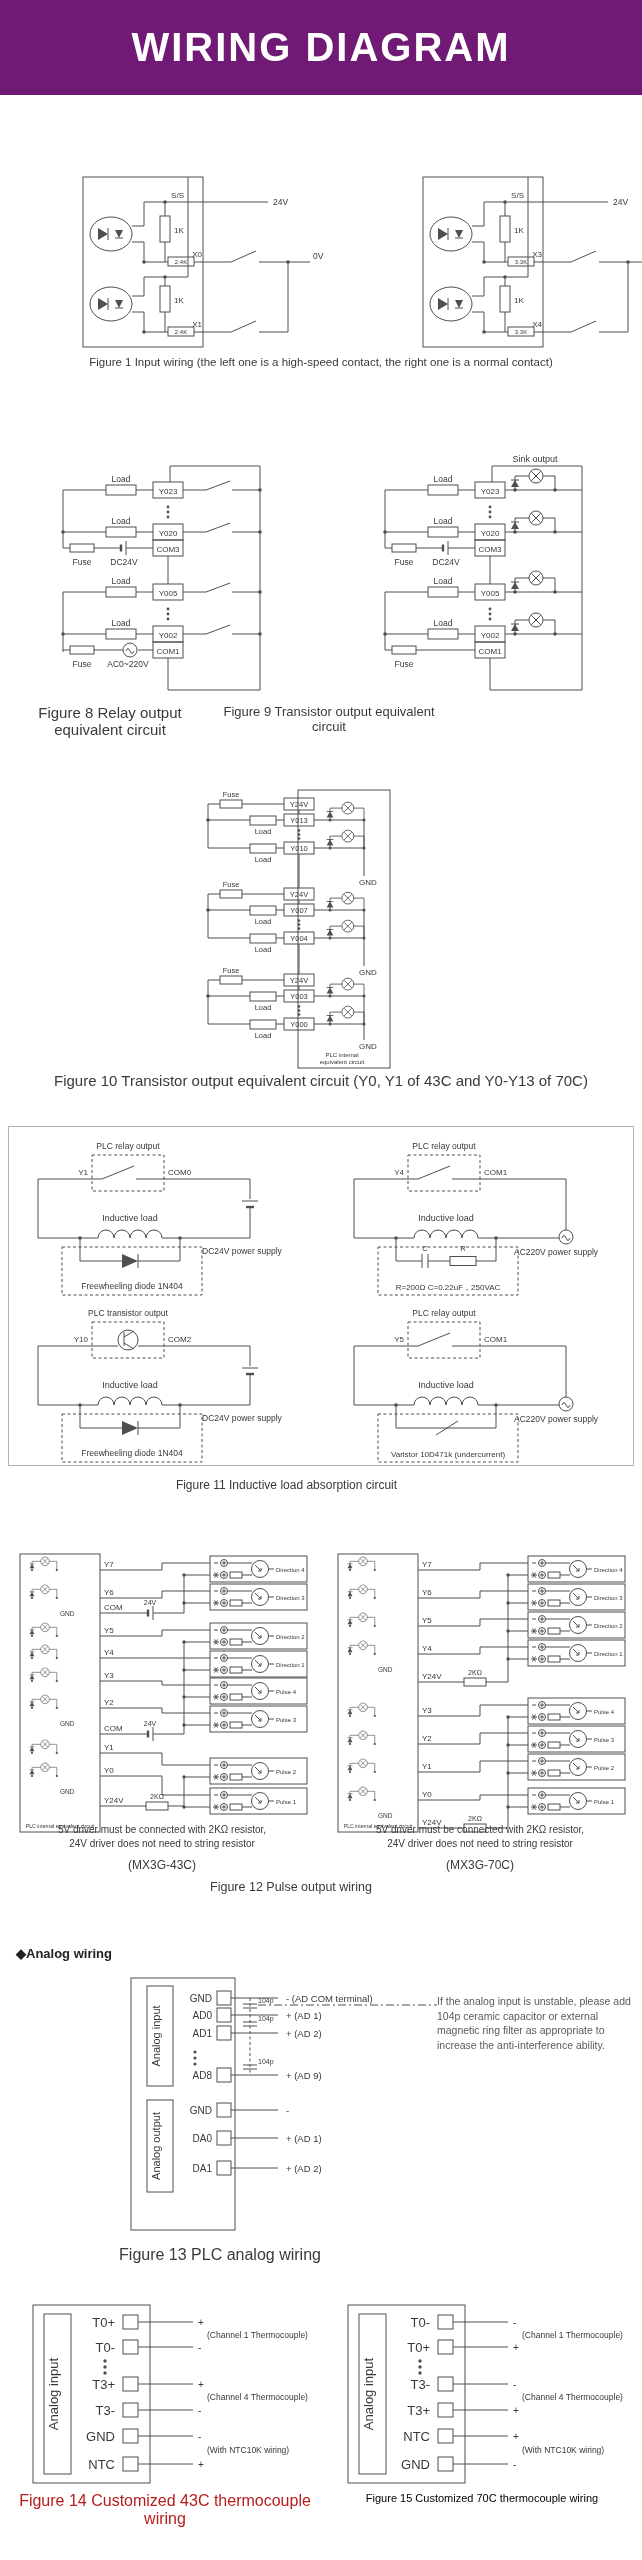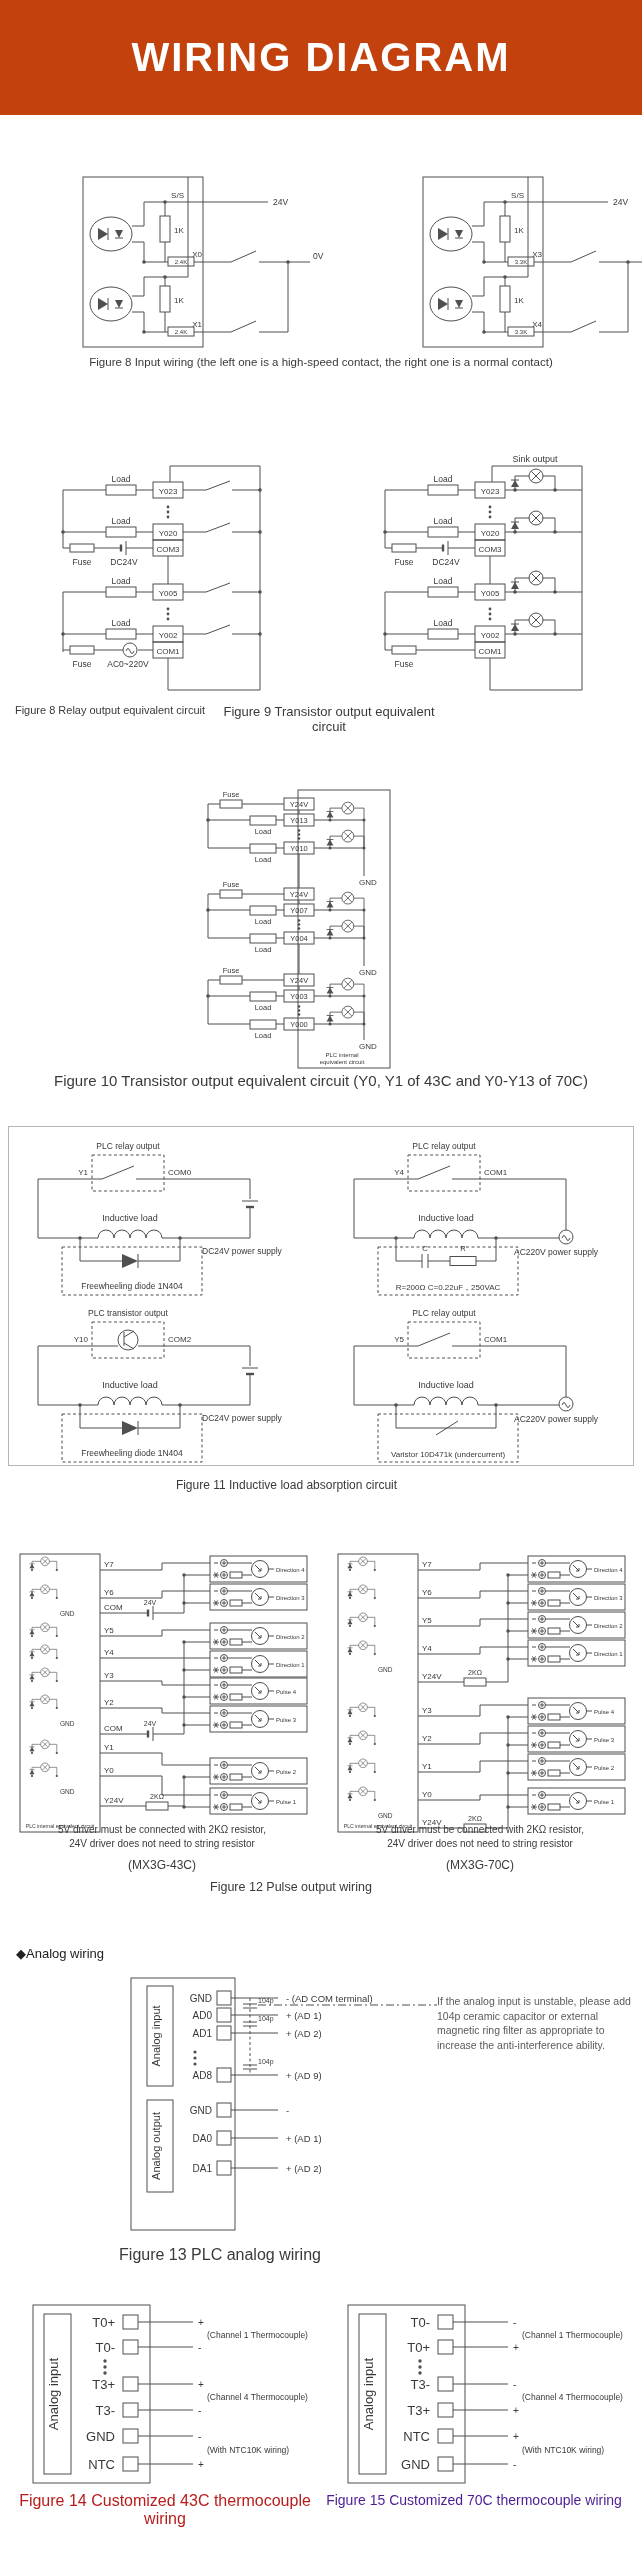--- a/index.html
+++ b/index.html
@@ -1,34 +1,34 @@
 <!DOCTYPE html>
 <html><head>
 <meta charset="utf-8">
 <style>
 *{margin:0;padding:0;box-sizing:border-box}
 html,body{background:#fff}
 body{width:642px;height:2560px;position:relative;font-family:"Liberation Sans",sans-serif;overflow:hidden}
 .abs{position:absolute}
-.header{left:0;top:0;width:642px;height:115px;background:#c2410c;display:flex;align-items:center;justify-content:center}
+.header{left:0;top:0;width:642px;height:95px;background:#701a75;display:flex;align-items:center;justify-content:center}
 .header h1{color:#fff;font-size:40px;font-weight:bold;letter-spacing:2px;font-family:"Liberation Sans",sans-serif}
 .cap{position:absolute;text-align:center;color:#3a3a3a}
 .note{position:absolute;color:#5a5a5a}
 svg.fig{position:absolute;overflow:visible}
 svg .ln{stroke:#4f4f4f;fill:none;stroke-width:1}
 svg .ln2{stroke:#4f4f4f;fill:none;stroke-width:2.4}
 svg .fil{fill:#4f4f4f;stroke:none}
 svg .dsh{stroke-dasharray:3 2.5}
 svg .ddot{stroke-dasharray:8 3 2 3}
 svg text{fill:#383838;stroke:none;font-family:"Liberation Sans",sans-serif}
 .mid{text-anchor:middle}.end{text-anchor:end}
 .t5{font-size:5.2px}.t6{font-size:6px}.t65{font-size:6.5px}.t7{font-size:7px}.t75{font-size:7.5px}
 .t8{font-size:8px}.t85{font-size:8.5px}.t9{font-size:9px}.t95{font-size:9.5px}.t10{font-size:10px}
 .t11{font-size:11px}.t115{font-size:11.5px}.t13{font-size:13px}
-.hdg{position:absolute;font-weight:normal;color:#222}
+.hdg{position:absolute;font-weight:bold;color:#222}
 </style>
 </head>
 <body>
 
 <svg width="0" height="0" style="position:absolute" aria-hidden="true">
 <defs>
   <g id="opto7" class="ln">
     <ellipse rx="21" ry="17"></ellipse>
     <path class="fil" d="M-13,-6 L-13,6 L-3,0 Z"></path>
     <line x1="-3" y1="-6" x2="-3" y2="6"></line>
@@ -179,21 +179,21 @@
   <text class="t85" x="245" y="33">24V</text>
   <text class="t8" x="146" y="61">1K</text>
   <text class="mid t6" x="153" y="91.5">3.3K</text>
   <text class="end t8" x="174" y="85">X3</text>
   <text class="t85" x="285" y="87">0V</text>
   <text class="t8" x="146" y="131">1K</text>
   <text class="mid t6" x="153" y="161.5">3.3K</text>
   <text class="end t8" x="174" y="155">X4</text>
 </svg>
 
-<div class="cap t115" style="left:0;top:356px;width:642px;font-size:11.5px">Figure 8 Input wiring  (the left one is a high-speed contact, the right one is a normal contact)</div>
+<div class="cap t115" style="left:0;top:356px;width:642px;font-size:11.5px">Figure 1 Input wiring  (the left one is a high-speed contact, the right one is a normal contact)</div>
 
 <svg class="fig" style="left:8px;top:452px" width="300" height="250" viewBox="0 0 300 250">
   <g class="ln">
     <line x1="162" y1="14" x2="252" y2="14"></line>
       <line x1="252" y1="14" x2="252" y2="238"></line>
     <line x1="252" y1="238" x2="160" y2="238"></line>
       <line x1="162" y1="14" x2="162" y2="30"></line>
     <rect x="145" y="30" width="30" height="16"></rect>
       <rect x="145" y="72" width="30" height="16"></rect>
       <rect x="145" y="88" width="30" height="16"></rect>
@@ -329,21 +329,21 @@
   <text class="mid t85" x="74" y="113">Fuse</text>
   <text class="mid t85" x="116" y="113">DC24V</text>
   <text class="mid t85" x="113" y="132">Load</text>
   <text class="mid t8" x="160" y="143.5">Y005</text>
   <text class="mid t85" x="113" y="174">Load</text>
   <text class="mid t8" x="160" y="185.5">Y002</text>
   <text class="mid t8" x="160" y="201.5">COM1</text>
   <text class="mid t85" x="74" y="215">Fuse</text>
 </svg>
 
-<div class="cap" style="left:4px;top:704px;width:212px;font-size:11px">Figure 8 Relay output equivalent circuit</div>
+<div class="cap" style="left:4px;top:704px;width:212px;font-size:15px">Figure 8 Relay output equivalent circuit</div>
 <div class="cap" style="left:216px;top:704px;width:226px;font-size:13px">Figure 9 Transistor output equivalent circuit</div>
 
 <svg class="fig" style="left:180px;top:784px" width="280" height="300" viewBox="0 0 280 300">
   <g class="ln">
     <rect x="118" y="6" width="92" height="278"></rect>
 
     <rect x="40" y="16" width="22" height="8"></rect>
       <line x1="28" y1="20" x2="40" y2="20"></line>
       <line x1="62" y1="20" x2="104" y2="20"></line>
     <line x1="28" y1="20" x2="28" y2="64"></line>
@@ -871,13 +871,13 @@
   <text class="t10" x="183" y="115.5">+</text>
   <text class="t85" x="192" y="102">(Channel 4 Thermocouple)</text>
   <text class="end t13" x="100" y="143">NTC</text>
   <text class="t10" x="183" y="141.5">+</text>
   <text class="end t13" x="100" y="171">GND</text>
   <text class="t10" x="183" y="169.5">-</text>
   <text class="t85" x="192" y="155">(With NTC10K wiring)</text>
 </svg>
 
 <div class="cap" style="left:0;top:2492px;width:330px;font-size:16px;color:#b91c1c">Figure 14 Customized 43C thermocouple wiring</div>
-<div class="cap" style="left:314px;top:2492px;width:320px;font-size:14px;color:#4c1d95">Figure 15 Customized 70C thermocouple wiring</div>
+<div class="cap" style="left:322px;top:2492px;width:320px;font-size:11px;color:#000000">Figure 15 Customized 70C thermocouple wiring</div>
 
 </body></html>

